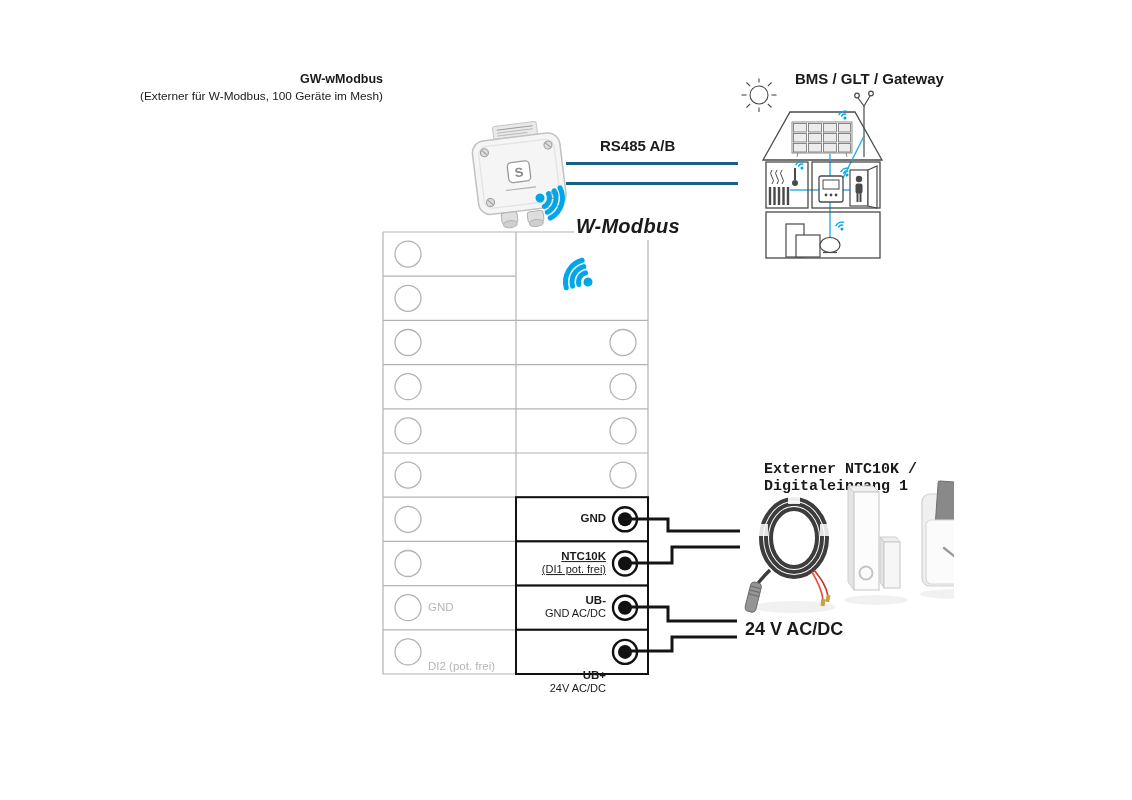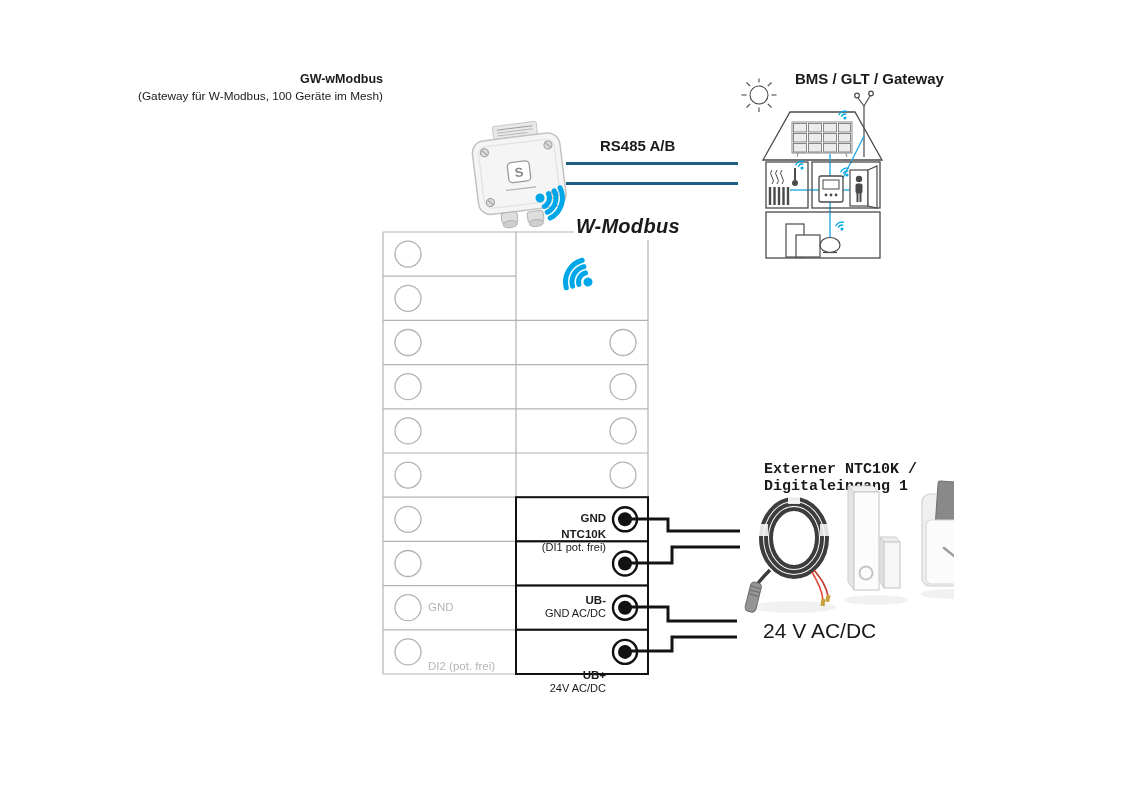--- a/index.html
+++ b/index.html
@@ -9,36 +9,36 @@
   .hdr{position:absolute;top:72px;right:571px;text-align:right;line-height:1.25;}
   .hdr-title{font-size:12.5px;font-weight:700;}
   .hdr-sub{font-size:11.8px;font-weight:400;margin-top:1px;}
   .lbl-bold{font-weight:700;font-size:15px;}
   .rs485-label{position:absolute;left:600px;top:137px;width:160px;text-align:left;}
   .rs485-line{position:absolute;left:566px;width:172px;height:3px;background:#1d5f83;}
   .bms-label{position:absolute;left:795px;top:70px;}
   .wmodbus-label{position:absolute;left:574px;top:215px;font-size:20px;font-weight:700;
                  background:#fff;padding:0 4px 2px 2px;z-index:5;letter-spacing:.3px;font-style:italic;}
   .ext-label{position:absolute;left:764px;top:461px;font-family:Liberation Mono, monospace;}
-  .supply-label{position:absolute;left:763px;top:619px;font-size:21px;font-weight:400;}
+  .supply-label{position:absolute;left:745px;top:619px;font-size:18px;font-weight:700;}
   .tlabel{position:absolute;left:500px;width:106px;text-align:right;transform:translateY(-50%);
           line-height:1.15;z-index:4;}
   .tname{display:block;font-weight:700;font-size:11.5px;}
   .tsub{display:block;font-size:11px;}
   .glabel{position:absolute;left:428px;transform:translateY(-50%);font-size:11.5px;color:#b5b5b5;z-index:4;}
   svg{display:block;}
 </style>
 </head>
 <body>
 
 <div class="canvas">
 
   <div class="hdr">
     <div class="hdr-title">GW-wModbus</div>
-    <div class="hdr-sub">(Gateway für W-Modbus, 100 Geräte im Mesh)</div>
+    <div class="hdr-sub">(Externer für W-Modbus, 100 Geräte im Mesh)</div>
   </div>
 
   <svg class="abs" style="left:462px;top:112px;" width="110" height="120" viewBox="0 0 110 120">
     <g transform="rotate(-7 55 60)">
       <rect x="36" y="12" width="44" height="13" rx="2" fill="#e9e9e9" stroke="#c6c6c6"></rect>
       <line x1="40" y1="16" x2="76" y2="16" stroke="#9c9c9c" stroke-width="1"></line>
       <line x1="40" y1="19" x2="76" y2="19" stroke="#b8b8b8" stroke-width="1"></line>
       <line x1="40" y1="22" x2="70" y2="22" stroke="#b8b8b8" stroke-width="1"></line>
       <rect x="13" y="25" width="88" height="74" rx="12" fill="#f5f5f5" stroke="#c2c2c2" stroke-width="1.5"></rect>
       <rect x="19" y="31" width="76" height="62" rx="8" fill="none" stroke="#e2e2e2" stroke-width="1.2"></rect>
@@ -271,21 +271,21 @@
     </g>
   </svg>
 
   <div class="glabel" style="top:607px;">GND</div>
   <div class="glabel" style="top:634px;margin-top:32px;">DI2 (pot. frei)</div>
 
   <div class="tlabel" style="top:519px;">
     <span class="tname hide-if-empty">GND</span>
 
   </div>
-  <div class="tlabel" style="top:541px;">
+  <div class="tlabel" style="top:563px;text-decoration:underline;">
     <span class="tname hide-if-empty">NTC10K</span>
     <span class="tsub hide-if-empty">(DI1 pot. frei)</span>
   </div>
   <div class="tlabel" style="top:607px;">
     <span class="tname hide-if-empty">UB-</span>
     <span class="tsub hide-if-empty">GND AC/DC</span>
   </div>
   <div class="tlabel" style="top:682px;">
     <span class="tname hide-if-empty">UB+</span>
     <span class="tsub hide-if-empty">24V AC/DC</span>

